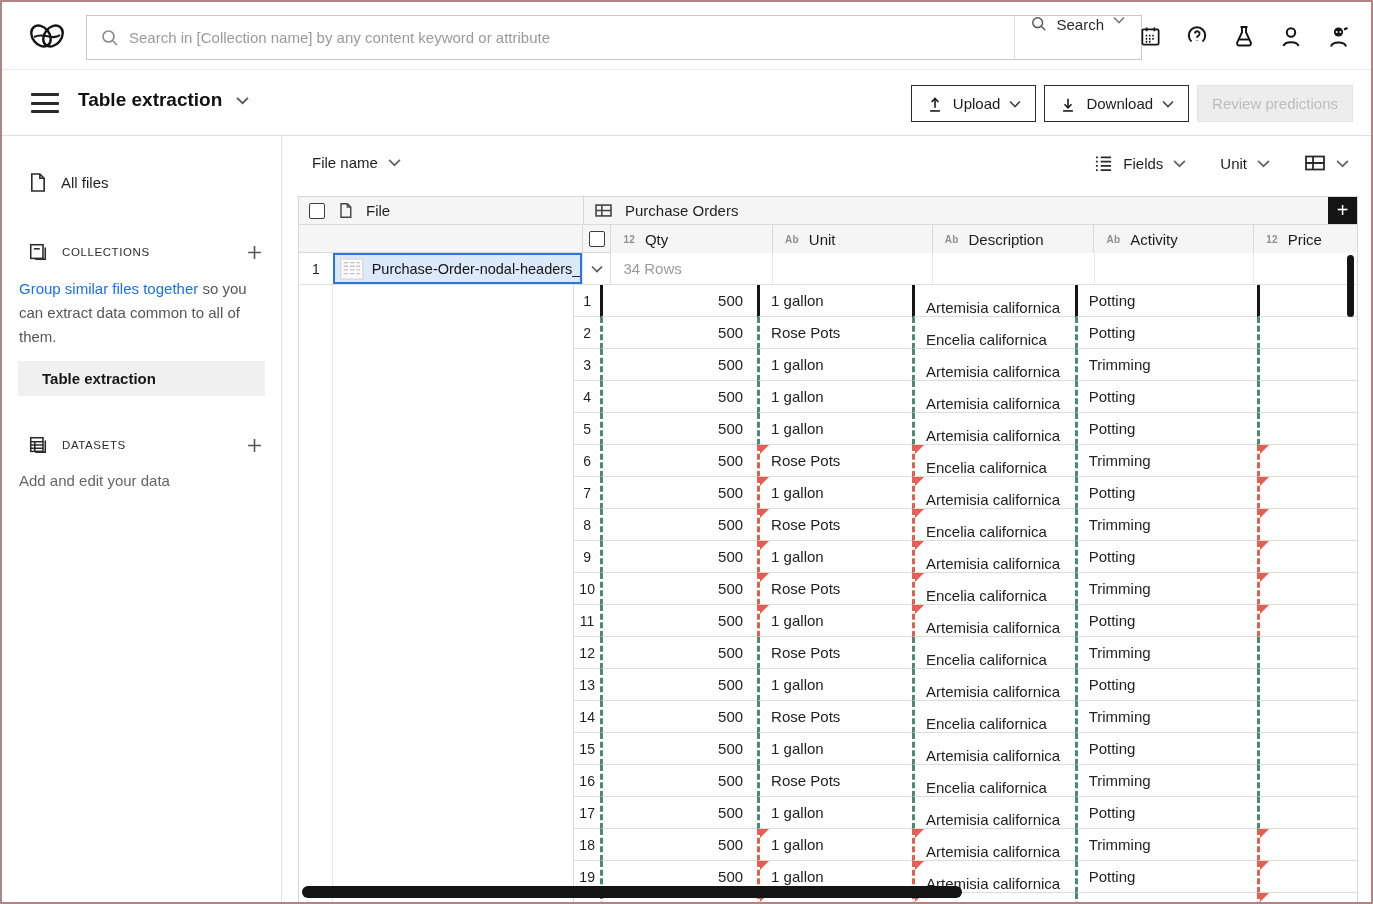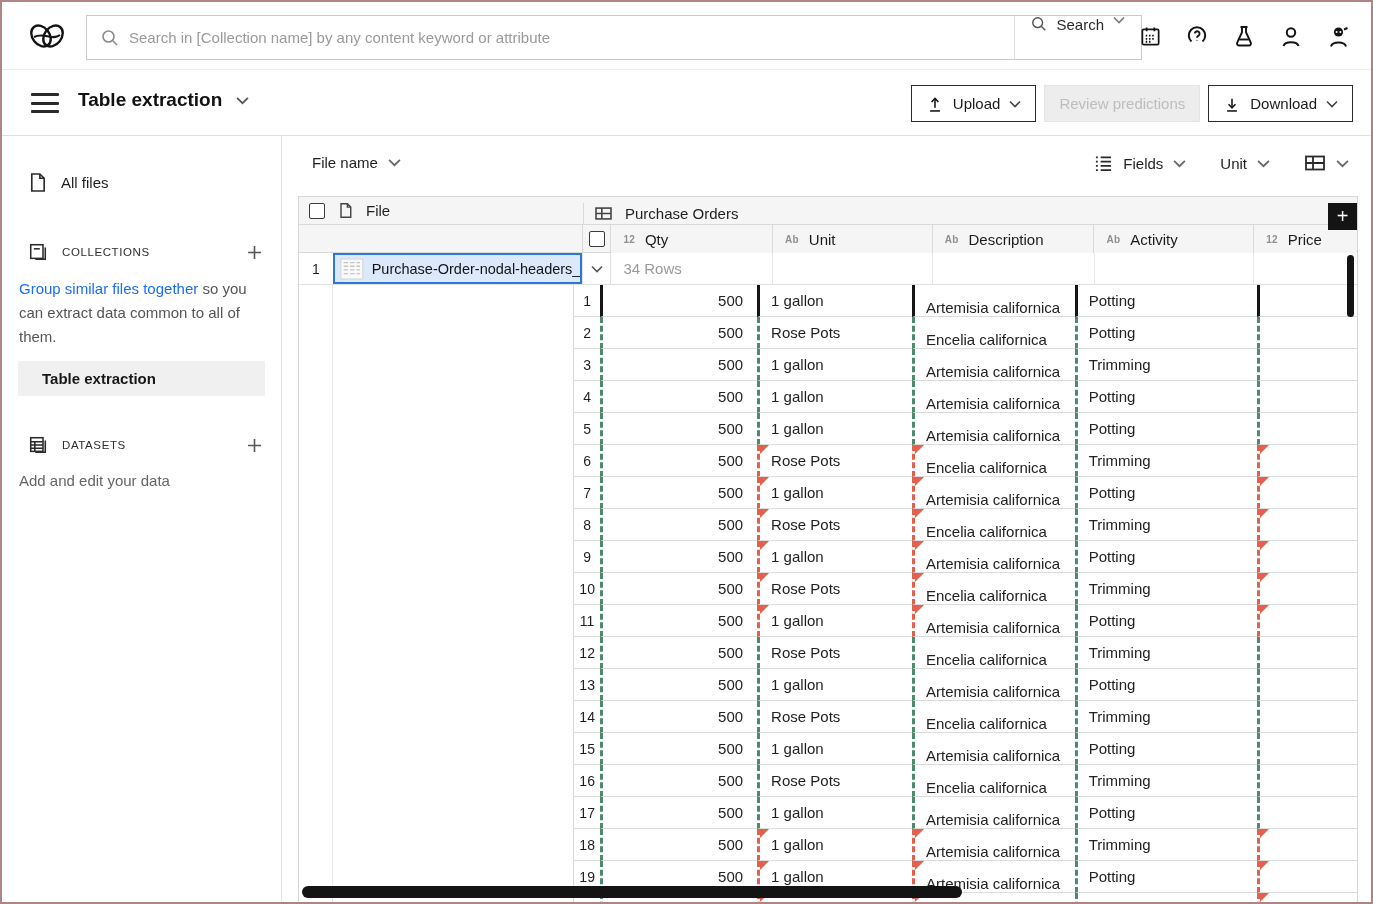--- a/index.html
+++ b/index.html
@@ -47,21 +47,21 @@
   .tb-left { position:absolute; left:29px; top:18px; }
   .tb-right { position:absolute; right:26px; top:18px; display:flex; align-items:center; gap:34px; }
 
   
   .grid { position:absolute; left:296px; top:194px; width:1060px; background:#fff; border:1px solid #d6d6d6; border-bottom:none; }
   .grow { display:flex; }
   .ghead { background:#f5f5f5; height:28px; }
   .gcell { display:flex; align-items:center; font-size:15px; }
   .ghead .gcell { border-bottom:1px solid #d9d9d9; }
   .grp-file { width:284px; gap:13px; padding-left:10px; }
-  .grp-po { width:774px; gap:12px; padding-left:10px; border-left:1px solid #d9d9d9; position:relative;margin-top:6px; }
+  .grp-po { width:774px; gap:12px; padding-left:10px; border-left:1px solid #d9d9d9; position:relative; }
   .add-col { position:absolute; right:0; top:0; width:29px; height:27px; background:#141414; color:#fff; display:flex; align-items:center; justify-content:center; font-size:20px; font-weight:300; cursor:pointer; }
   .cb { width:16px; height:16px; border:1.6px solid #3c3c3c; border-radius:2px; background:#fff; flex:0 0 auto; cursor:pointer; }
   .colhead { background:#f5f5f5; height:28px; }
   .ch-blank { width:284px; border-bottom:1px solid #d9d9d9; }
   .ch-cbcell { width:28px; justify-content:center; border-left:1px solid #d9d9d9; }
   .ch-col { gap:10px; padding-left:12px; border-left:1px solid #d9d9d9; }
   .typetag { font-size:10px; color:#8f8f8f; font-weight:600; letter-spacing:.2px; }
   .ch-lbl { font-weight:500; color:#1c1c1c; }
 
   .frow { display:flex; height:32px; background:#fff; border-bottom:1px solid #e0e0e0; }
@@ -183,33 +183,33 @@
         <svg width="18" height="18" viewBox="0 0 22 22" fill="none" stroke="#141414" stroke-width="1.9">
           <path d="M5 19.5 h12"></path>
             <path d="M11 15.5 V4.5"></path>
             <path d="M6.8 8.6 L11 4.2 L15.2 8.6"></path>
         </svg>
         <span>Upload</span>
         <svg width="12" height="8" viewBox="0 0 12 8" fill="none" stroke="#444" stroke-width="1.6">
             <path d="M1 1.5 L6 6.5 L11 1.5"></path>
           </svg>
       </button>
-      <button class="btn disabled">
-        <span>Review predictions</span>
-      </button>
       <button class="btn">
         <svg width="18" height="18" viewBox="0 0 22 22" fill="none" stroke="#141414" stroke-width="1.9">
           <path d="M5 19.5 h12"></path>
             <path d="M11 4.5 V15.5"></path>
             <path d="M6.8 11.4 L11 15.8 L15.2 11.4"></path>
         </svg>
         <span>Download</span>
         <svg width="12" height="8" viewBox="0 0 12 8" fill="none" stroke="#444" stroke-width="1.6">
             <path d="M1 1.5 L6 6.5 L11 1.5"></path>
           </svg>
+      </button>
+      <button class="btn disabled">
+        <span>Review predictions</span>
       </button>
     </div>
   </div>
 
   <div class="sidebar">
     <div class="sb-item sb-allfiles">
       <svg width="19" height="21" viewBox="0 0 20 22" fill="none" stroke="#2a2a2a" stroke-width="1.7">
         <path d="M4 2 h8.5 L17 6.5 V20 H4 Z"></path>
           <path d="M12.5 2 V6.5 H17"></path>
       </svg>

